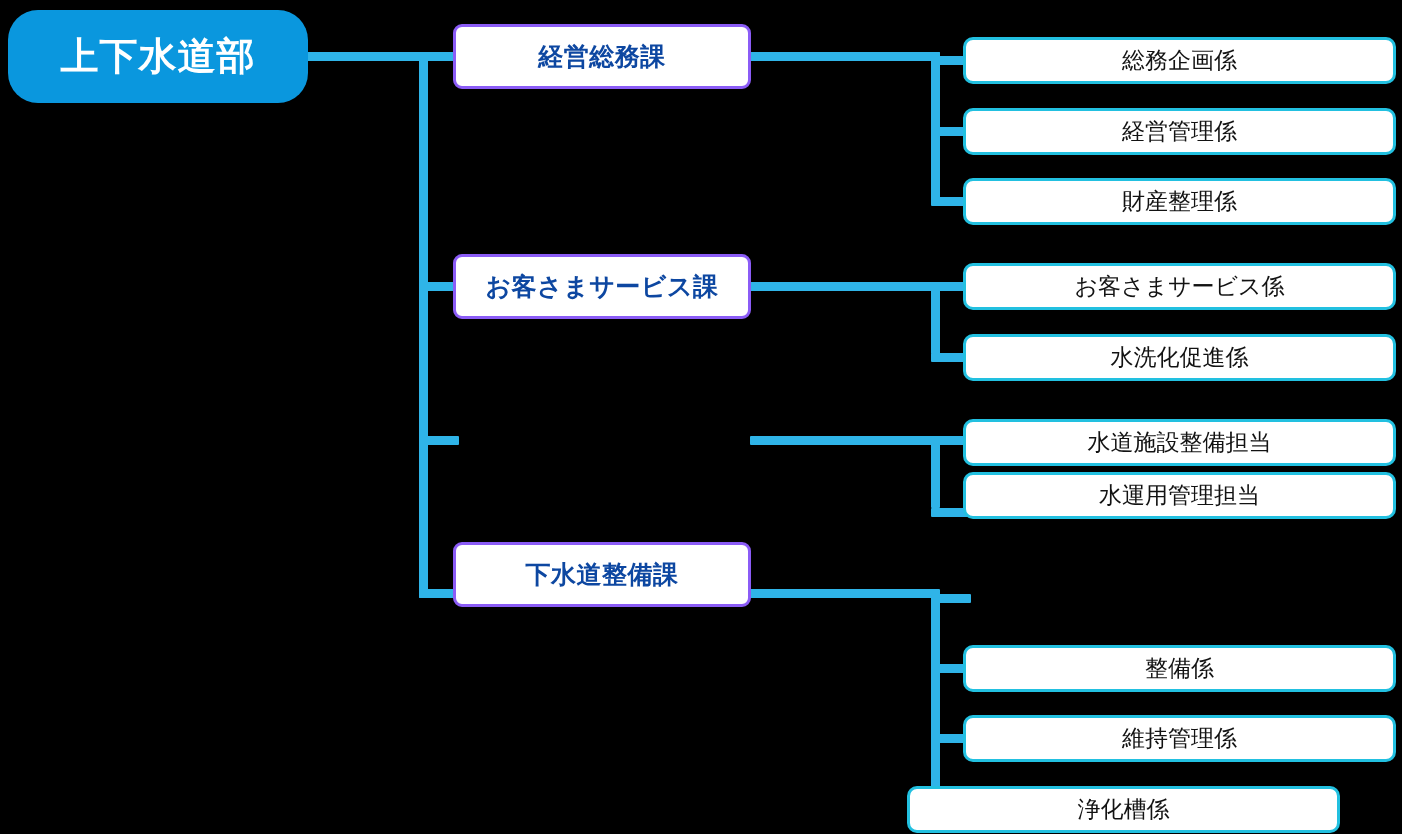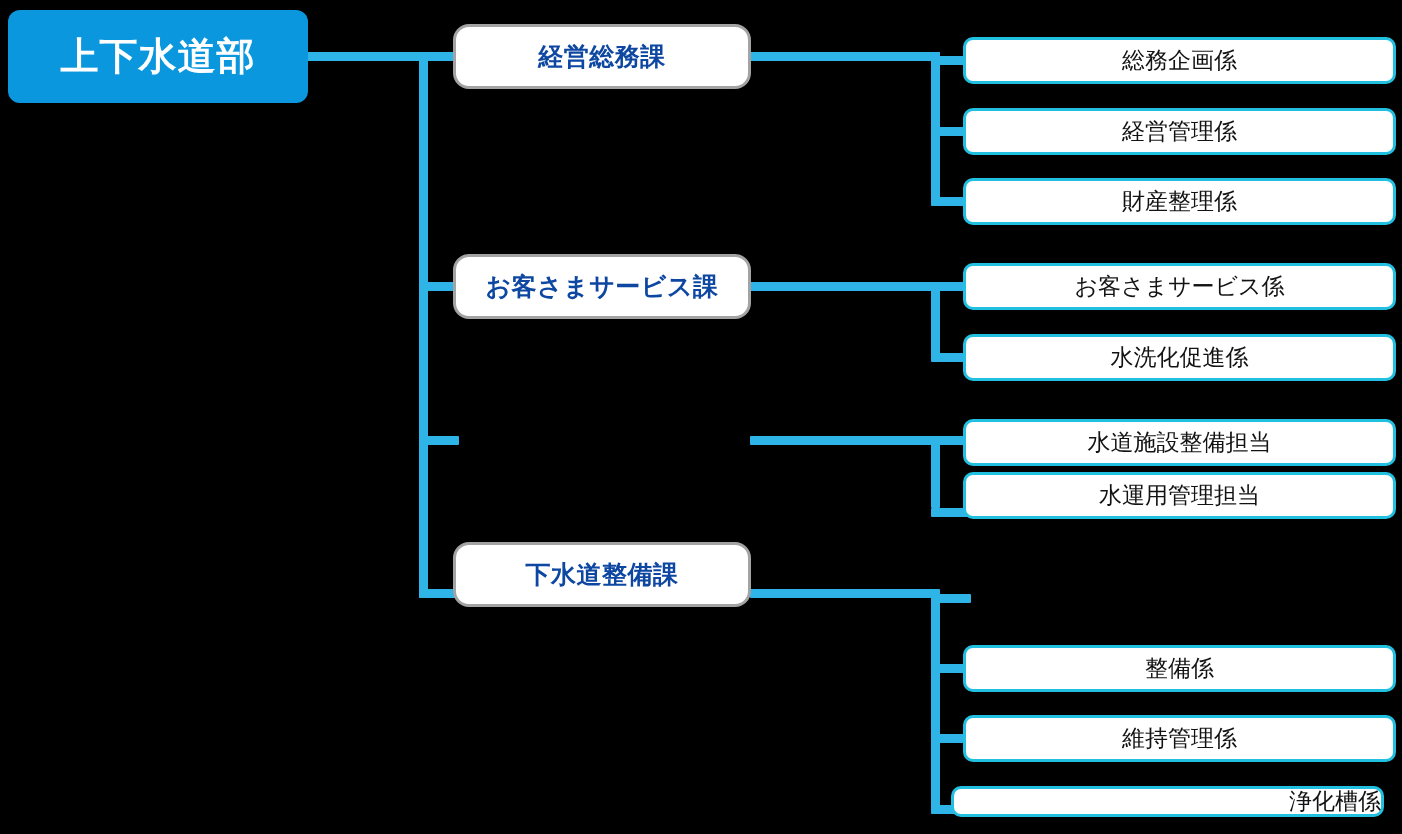--- a/index.html
+++ b/index.html
@@ -43,22 +43,22 @@
     border-radius: 12px;
     color: #ffffff;
     font-weight: bold;
     font-size: 38px;
     letter-spacing: 1px;
   }
 
   
   .node-l2 {
     background: #ffffff;
-    border: 3px solid #a3a3a3;
-    border-radius: 16px;
+    border: 3px solid #8b5cf6;
+    border-radius: 9px;
     color: #0d47a1;
     font-weight: bold;
     font-size: 25px;
     letter-spacing: 0.5px;
   }
 
   
   .node-l3 {
     background: #ffffff;
     border: 3px solid #22c0e0;
@@ -98,21 +98,21 @@
   <div class="conn" style="left:931px; top:436px; width:40px; height:9px;"></div>
   <div class="conn" style="left:931px; top:508px; width:40px; height:9px;"></div>
 
   <div class="conn" style="left:750px; top:589px; width:190px; height:9px;"></div>
   <div class="conn" style="left:931px; top:594px; width:9px; height:216px;"></div>
   <div class="conn" style="left:931px; top:594px; width:40px; height:9px;"></div>
   <div class="conn" style="left:931px; top:664px; width:40px; height:9px;"></div>
   <div class="conn" style="left:931px; top:734px; width:40px; height:9px;"></div>
   <div class="conn" style="left:931px; top:805px; width:40px; height:9px;"></div>
 
-  <div class="node node-root" style="left:8px; top:10px; width:300px; height:93px;">
+  <div class="node node-root" style="left:8px; top:10px; width:300px; height:93px;border-radius:30px;">
     <span>上下水道部</span>
   </div>
 
   <div class="node node-l2" style="left:453px; top:24px; width:298px; height:65px;">
     <span>経営総務課</span>
   </div>
 
   <div class="node node-l2" style="left:453px; top:254px; width:298px; height:65px;">
     <span>お客さまサービス課</span>
   </div>
@@ -152,17 +152,17 @@
 
 
   <div class="node node-l3" style="left:963px; top:645px; width:433px; height:47px;">
     <span>整備係</span>
   </div>
 
   <div class="node node-l3" style="left:963px; top:715px; width:433px; height:47px;">
     <span>維持管理係</span>
   </div>
 
-  <div class="node node-l3" style="left:951px; top:786px; width:433px; height:31px;justify-content:flex-end;">
+  <div class="node node-l3" style="left:907px; top:786px; width:433px; height:47px;">
     <span>浄化槽係</span>
   </div>
 
 </div>
 
 </body></html>

